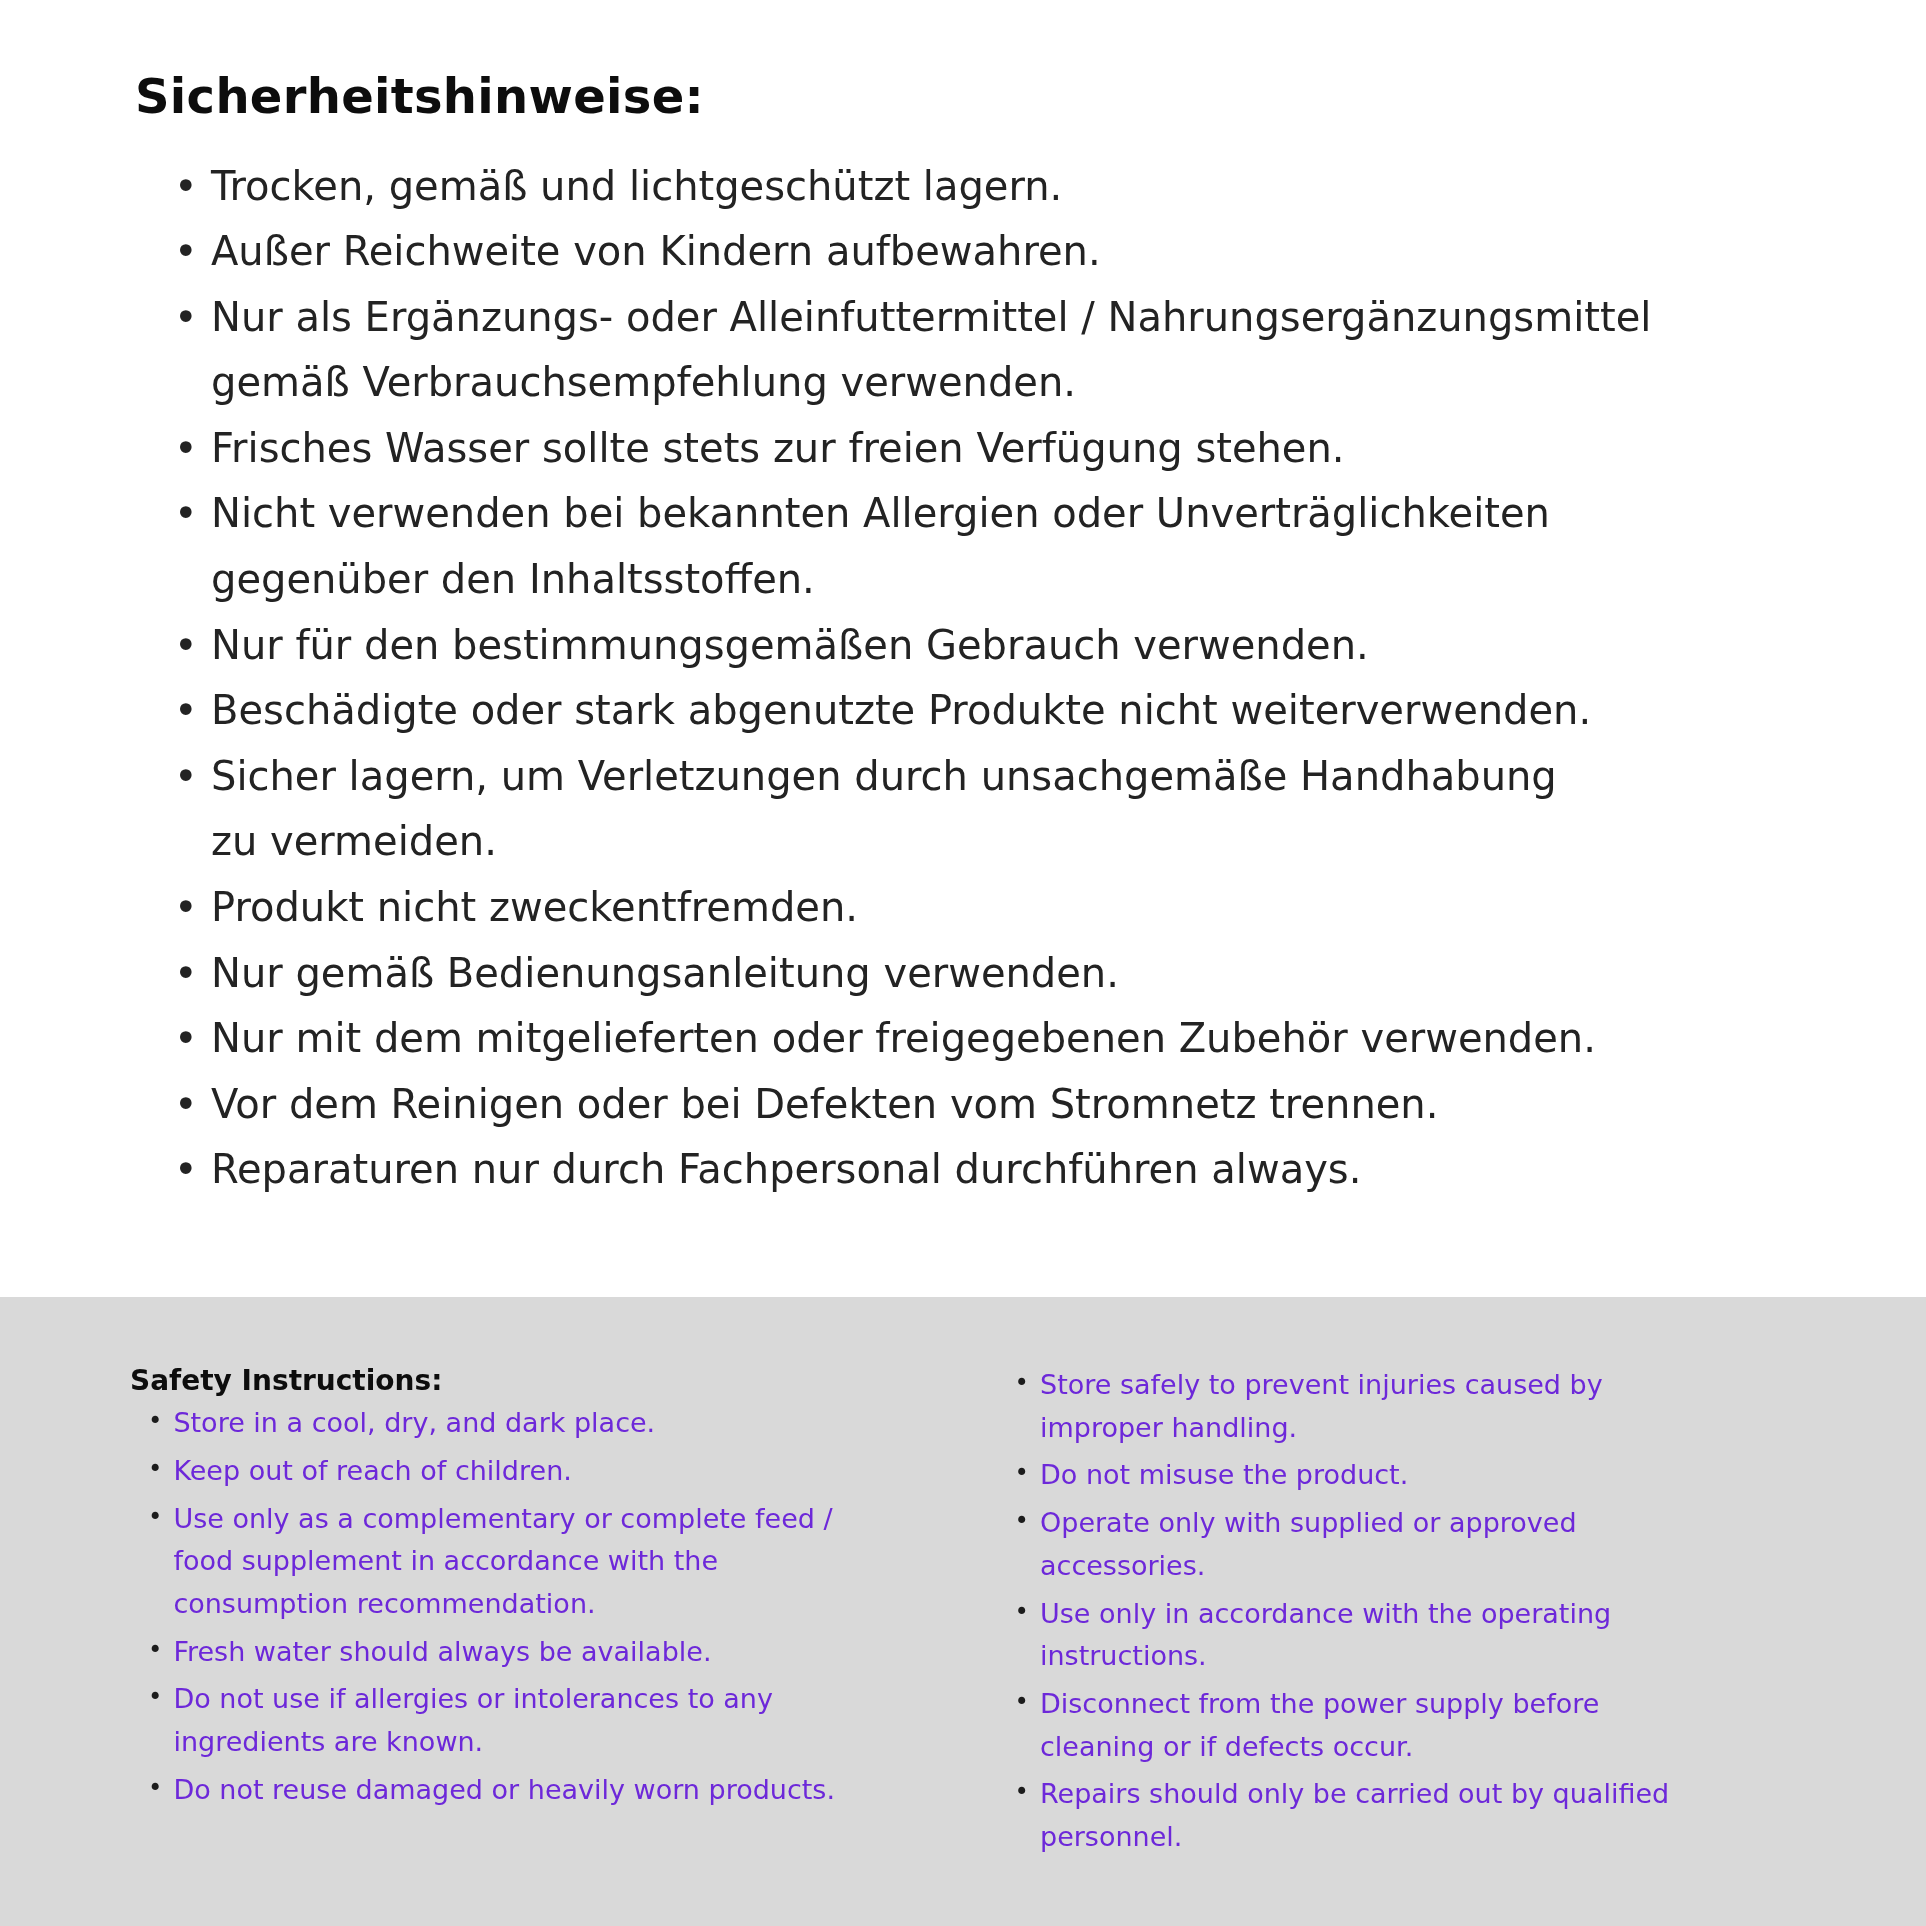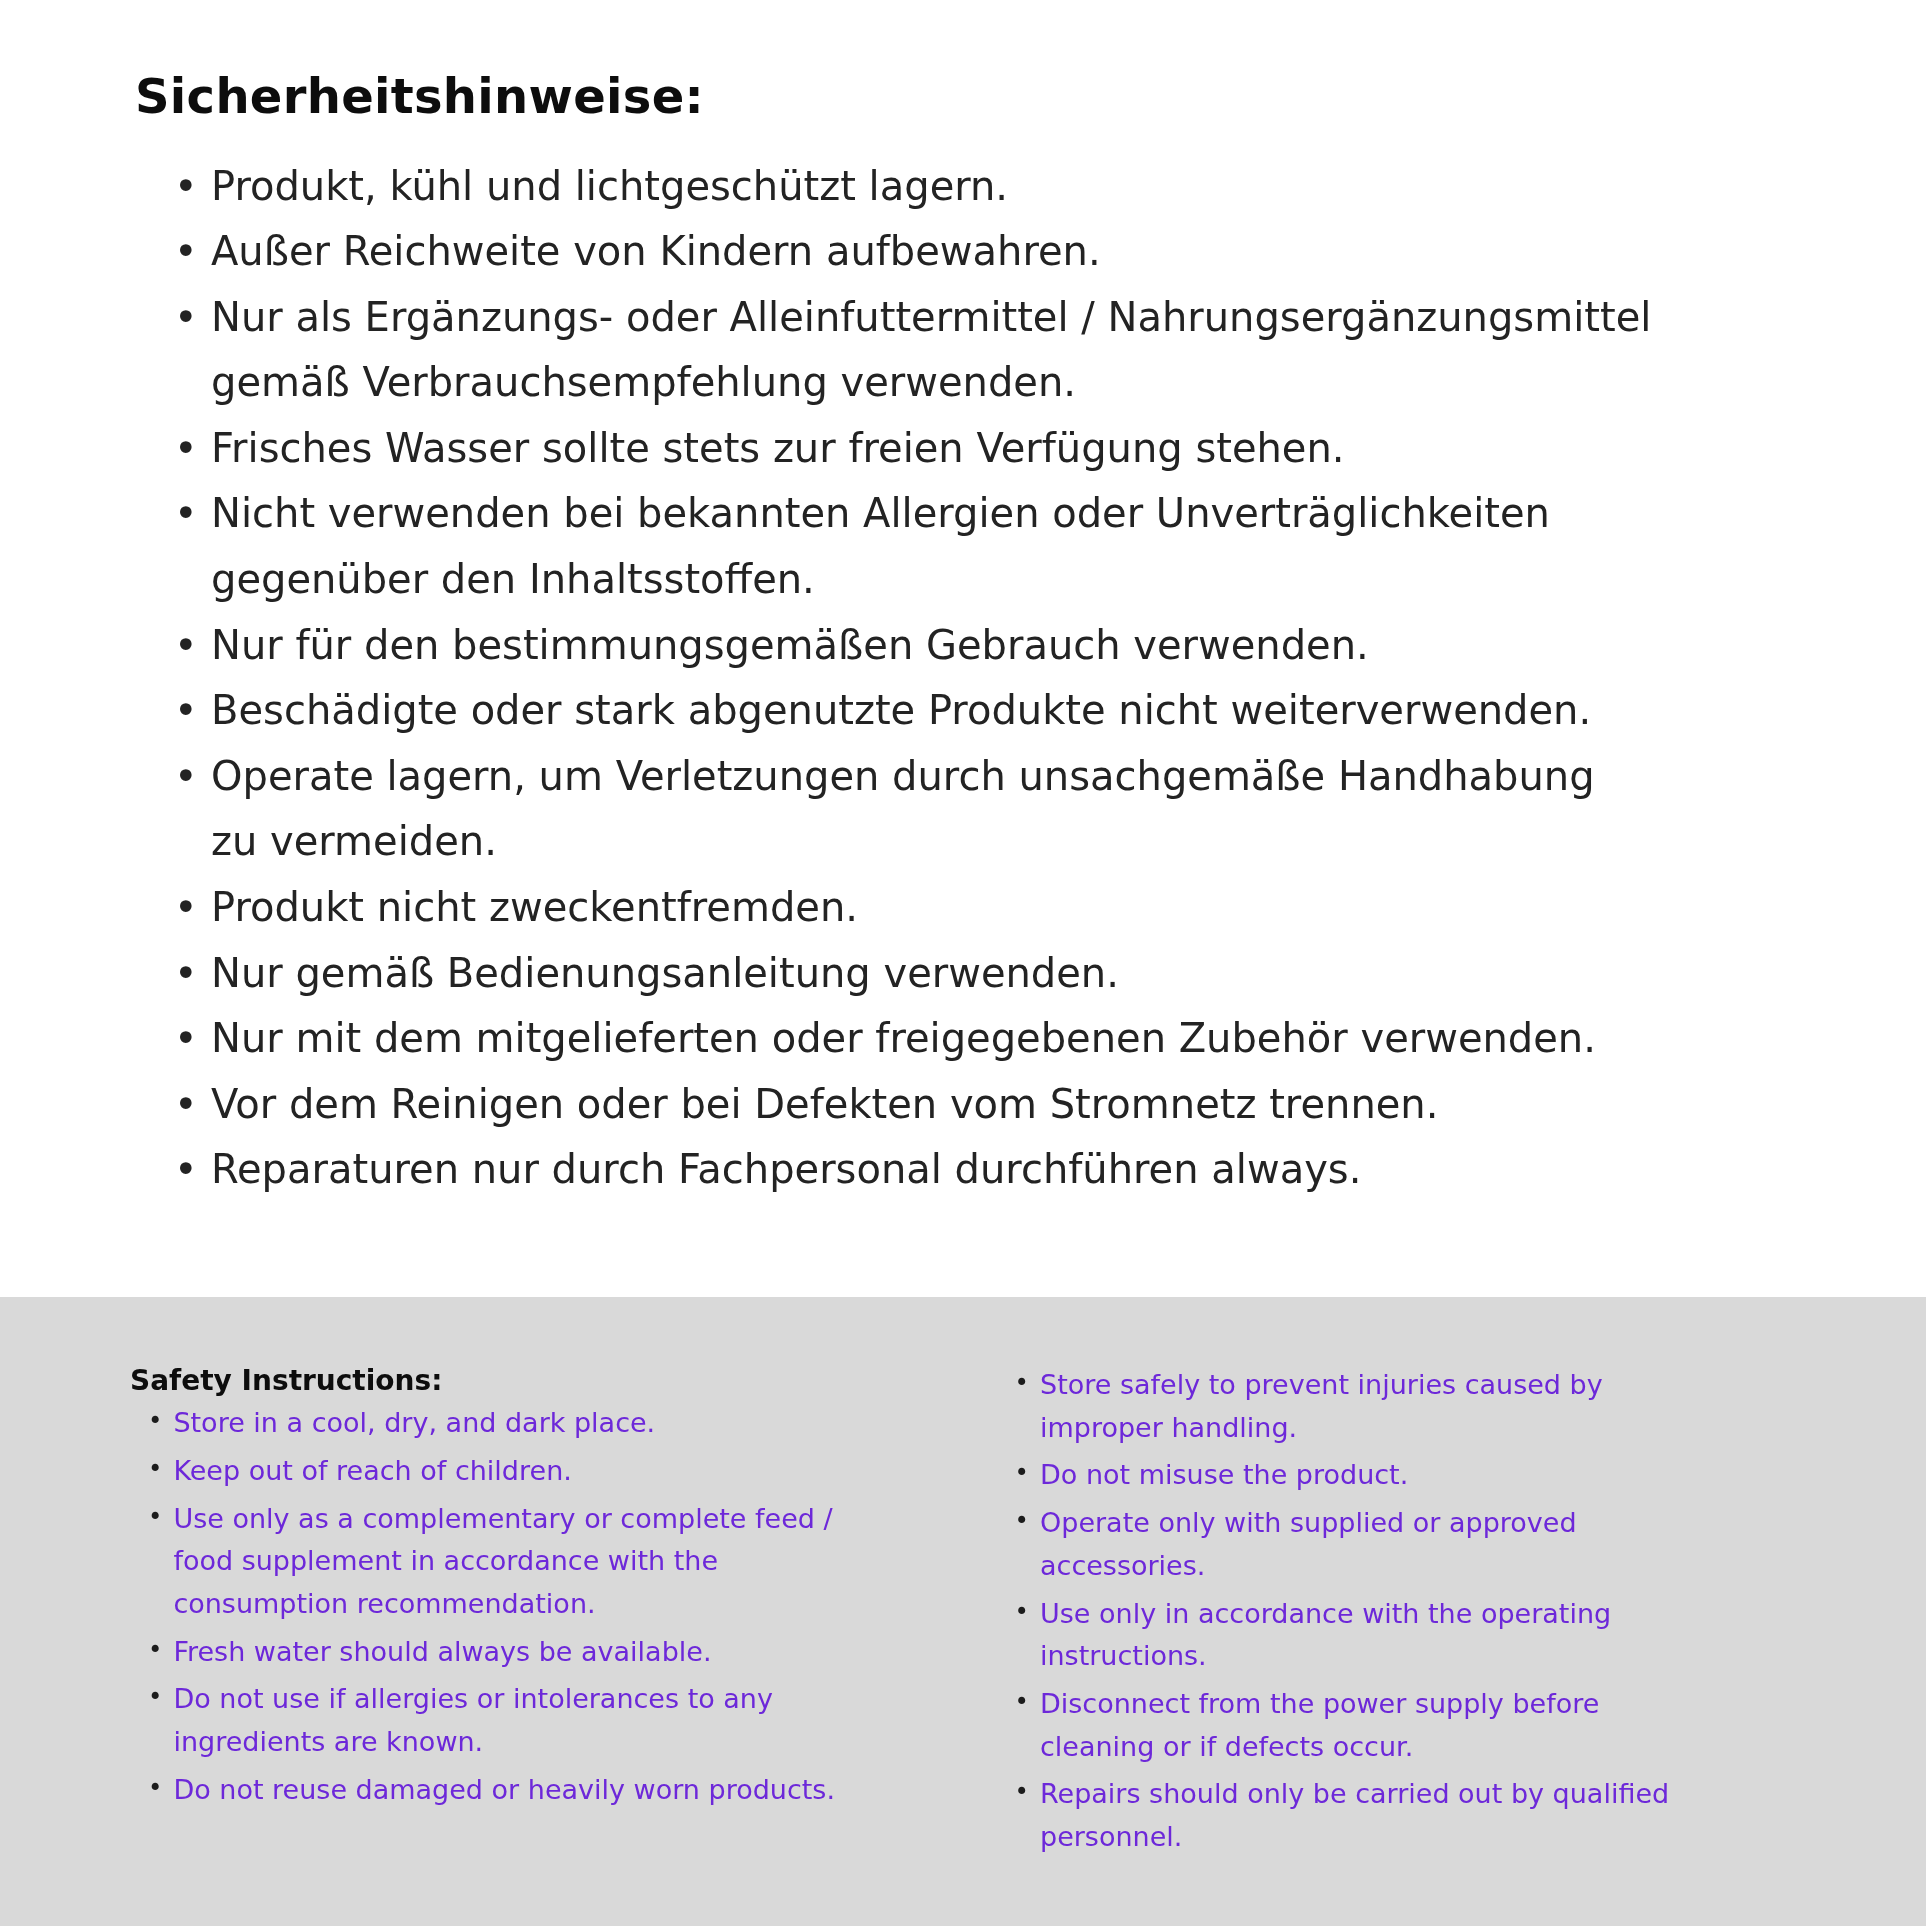--- a/index.html
+++ b/index.html
@@ -108,30 +108,30 @@
   }
 </style>
 </head>
 <body>
 
 <div class="page">
 
   <section class="white-section">
     <h1 class="de-title">Sicherheitshinweise:</h1>
     <ul class="de-list">
-      <li class="de-item">Produkt, kühl und lichtgeschützt lagern.</li>
+      <li class="de-item">Trocken, gemäß und lichtgeschützt lagern.</li>
       <li class="de-item">Außer Reichweite von Kindern aufbewahren.</li>
       <li class="de-item">Nur als Ergänzungs- oder Alleinfuttermittel / Nahrungsergänzungsmittel
 gemäß Verbrauchsempfehlung verwenden.</li>
       <li class="de-item">Frisches Wasser sollte stets zur freien Verfügung stehen.</li>
       <li class="de-item">Nicht verwenden bei bekannten Allergien oder Unverträglichkeiten
 gegenüber den Inhaltsstoffen.</li>
       <li class="de-item">Nur für den bestimmungsgemäßen Gebrauch verwenden.</li>
       <li class="de-item">Beschädigte oder stark abgenutzte Produkte nicht weiterverwenden.</li>
-      <li class="de-item">Operate lagern, um Verletzungen durch unsachgemäße Handhabung
+      <li class="de-item">Sicher lagern, um Verletzungen durch unsachgemäße Handhabung
 zu vermeiden.</li>
       <li class="de-item">Produkt nicht zweckentfremden.</li>
       <li class="de-item">Nur gemäß Bedienungsanleitung verwenden.</li>
       <li class="de-item">Nur mit dem mitgelieferten oder freigegebenen Zubehör verwenden.</li>
       <li class="de-item">Vor dem Reinigen oder bei Defekten vom Stromnetz trennen.</li>
       <li class="de-item">Reparaturen nur durch Fachpersonal durchführen always.</li>
     </ul>
   </section>
 
   <section class="gray-section">

